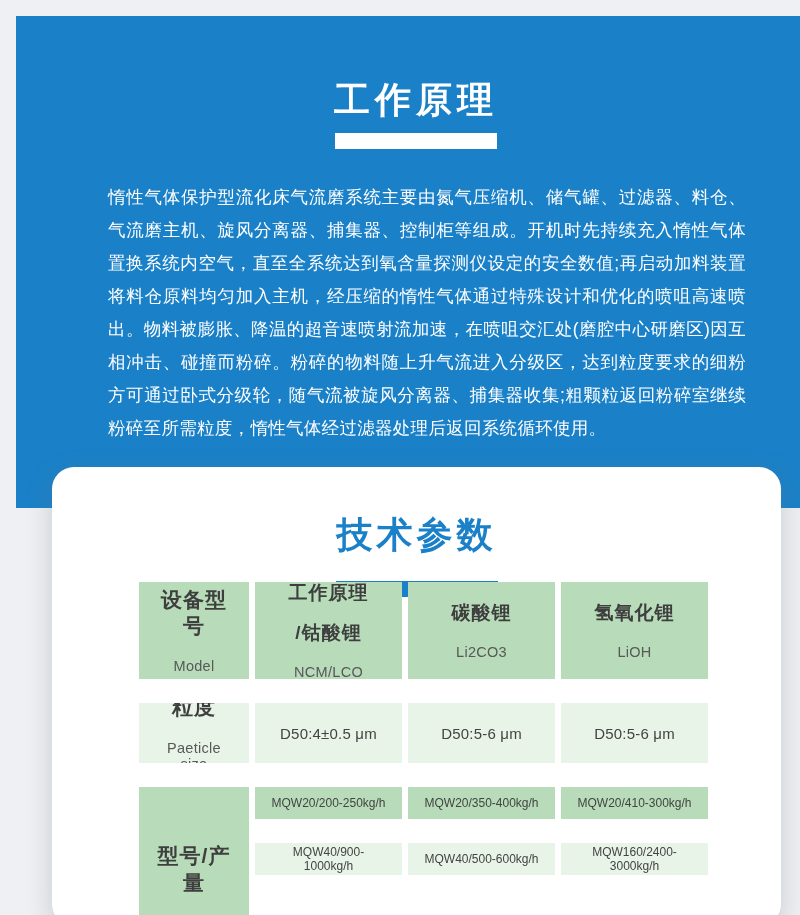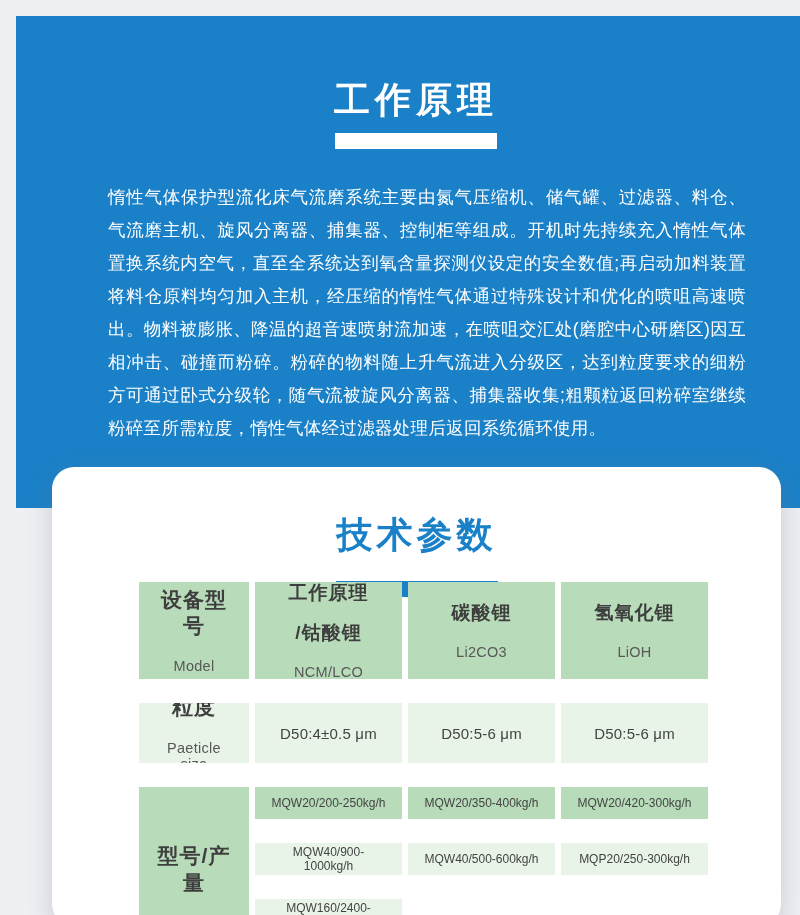--- a/index.html
+++ b/index.html
@@ -126,34 +126,31 @@
         <span class="en">Type/Capacity</span>
       </div>
 
       <div class="cell g-dark">
         <span class="cap">MQW20/200-250kg/h</span>
       </div>
       <div class="cell g-dark">
         <span class="cap">MQW20/350-400kg/h</span>
       </div>
       <div class="cell g-dark">
-        <span class="cap">MQW20/420-300kg/h</span>
+        <span class="cap">MQW20/410-300kg/h</span>
       </div>
 
       <div class="cell g-light">
         <span class="cap">MQW40/900-1000kg/h</span>
       </div>
       <div class="cell g-light">
         <span class="cap">MQW40/500-600kg/h</span>
       </div>
 
 
       <div class="cell g-light">
-        <span class="cap">MQP20/250-300kg/h</span>
-      </div>
-      <div class="cell g-light">
         <span class="cap">MQW160/2400-3000kg/h</span>
       </div>
 
     </div>
   </section>
 
 </div>
 
 </body></html>

